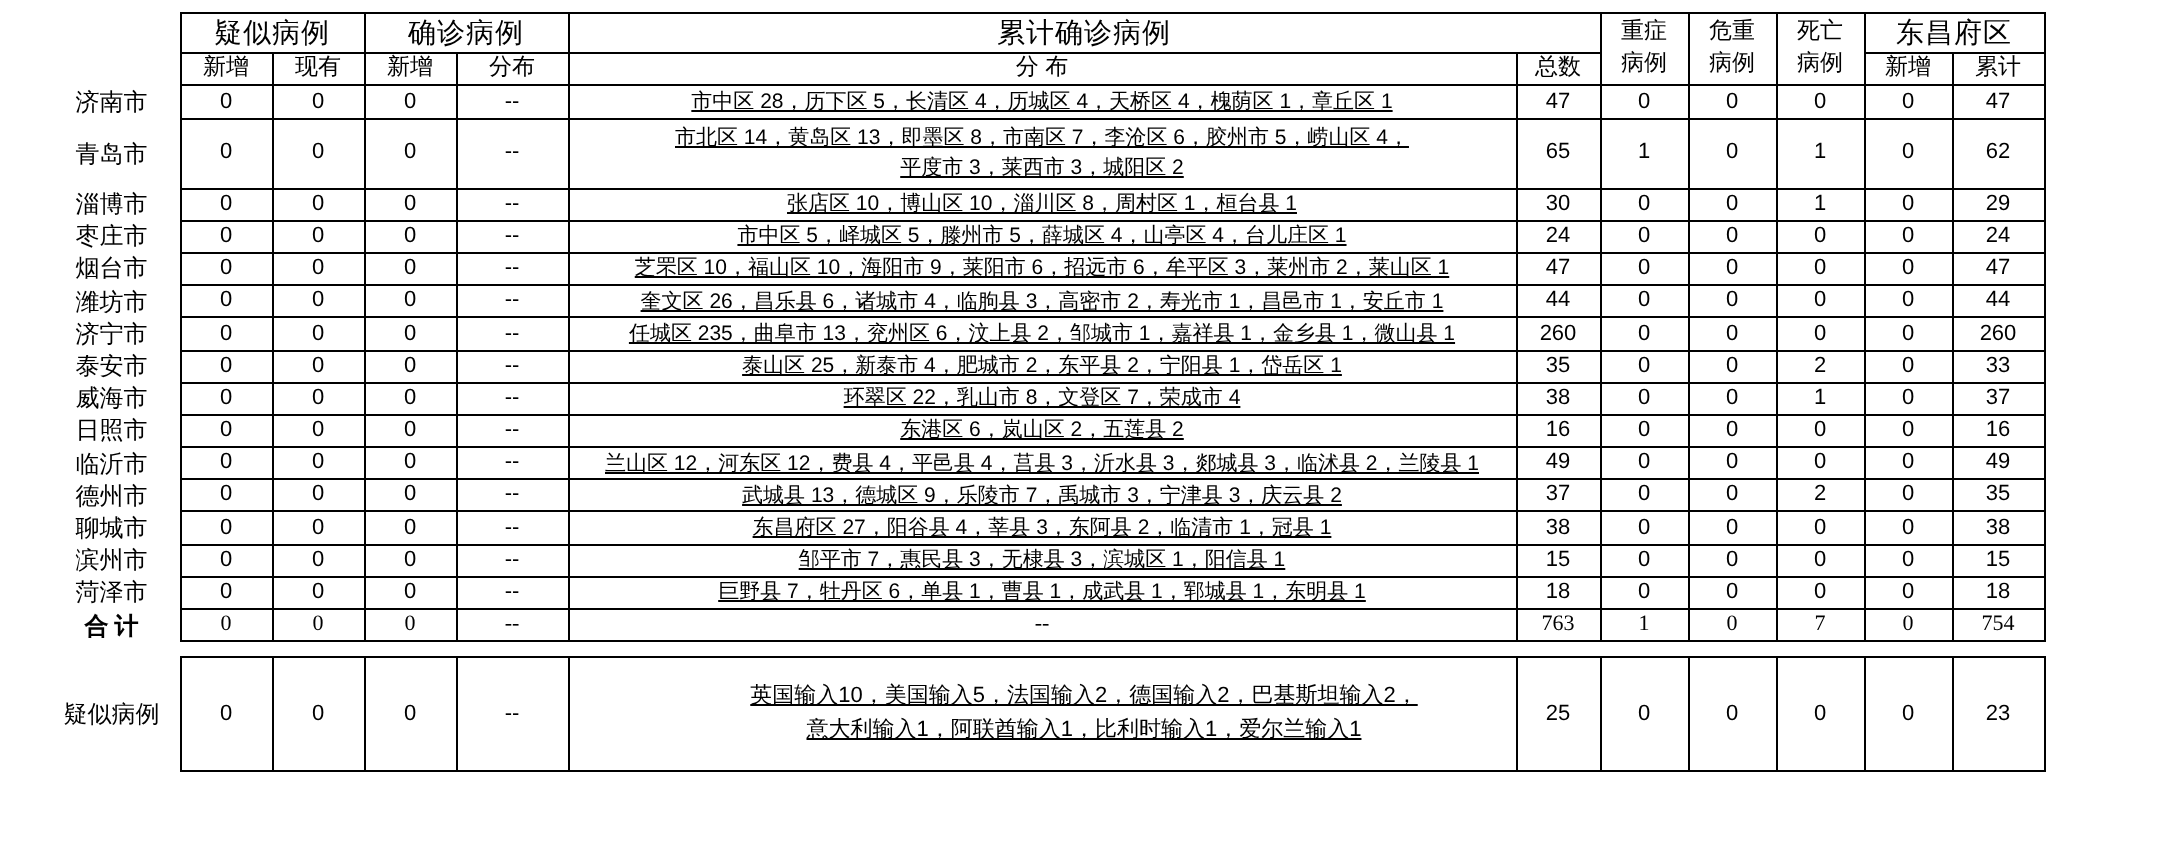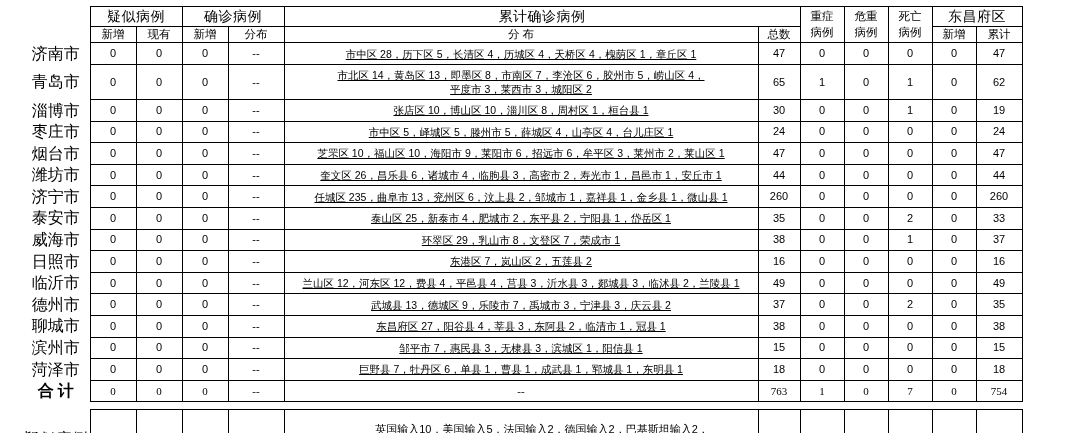--- a/index.html
+++ b/index.html
@@ -32,21 +32,21 @@
     padding: 0;
     text-align: center;
     vertical-align: middle;
     font-weight: normal;
     line-height: 1.35;
   }
   
   .rowhead {
     border: none !important;
     text-align: center;
-    font-size: 16px;
+    font-size: 12px;
     white-space: nowrap;
     padding-right: 4px;
     margin-top: 26px;
   }
   thead .rowhead {
     border: none !important;
   }
   .hdr {
     font-size: 14px;
     font-weight: bold;
@@ -174,21 +174,21 @@
           <td class="num">0</td>
           <td class="num">0</td>
           <td class="num">0</td>
           <td class="num">--</td>
           <td class="dist-cell">张店区 10，博山区 10，淄川区 8，周村区 1，桓台县 1</td>
           <td class="num nowrapnum">30</td>
           <td class="num">0</td>
           <td class="num">0</td>
           <td class="num">1</td>
           <td class="num">0</td>
-          <td class="num">19</td>
+          <td class="num">29</td>
         </tr>
         <tr>
           <td class="rowhead">枣庄市</td>
           <td class="num">0</td>
           <td class="num">0</td>
           <td class="num">0</td>
           <td class="num">--</td>
           <td class="dist-cell">市中区 5，峄城区 5，滕州市 5，薛城区 4，山亭区 4，台儿庄区 1</td>
           <td class="num nowrapnum">24</td>
           <td class="num">0</td>
@@ -252,35 +252,35 @@
           <td class="num">2</td>
           <td class="num">0</td>
           <td class="num">33</td>
         </tr>
         <tr>
           <td class="rowhead">威海市</td>
           <td class="num">0</td>
           <td class="num">0</td>
           <td class="num">0</td>
           <td class="num">--</td>
-          <td class="dist-cell">环翠区 29，乳山市 8，文登区 7，荣成市 1</td>
+          <td class="dist-cell">环翠区 22，乳山市 8，文登区 7，荣成市 4</td>
           <td class="num nowrapnum">38</td>
           <td class="num">0</td>
           <td class="num">0</td>
           <td class="num">1</td>
           <td class="num">0</td>
           <td class="num">37</td>
         </tr>
         <tr>
           <td class="rowhead">日照市</td>
           <td class="num">0</td>
           <td class="num">0</td>
           <td class="num">0</td>
           <td class="num">--</td>
-          <td class="dist-cell">东港区 7，岚山区 2，五莲县 2</td>
+          <td class="dist-cell">东港区 6，岚山区 2，五莲县 2</td>
           <td class="num nowrapnum">16</td>
           <td class="num">0</td>
           <td class="num">0</td>
           <td class="num">0</td>
           <td class="num">0</td>
           <td class="num">16</td>
         </tr>
         <tr>
           <td class="rowhead">临沂市</td>
           <td class="num">0</td>

